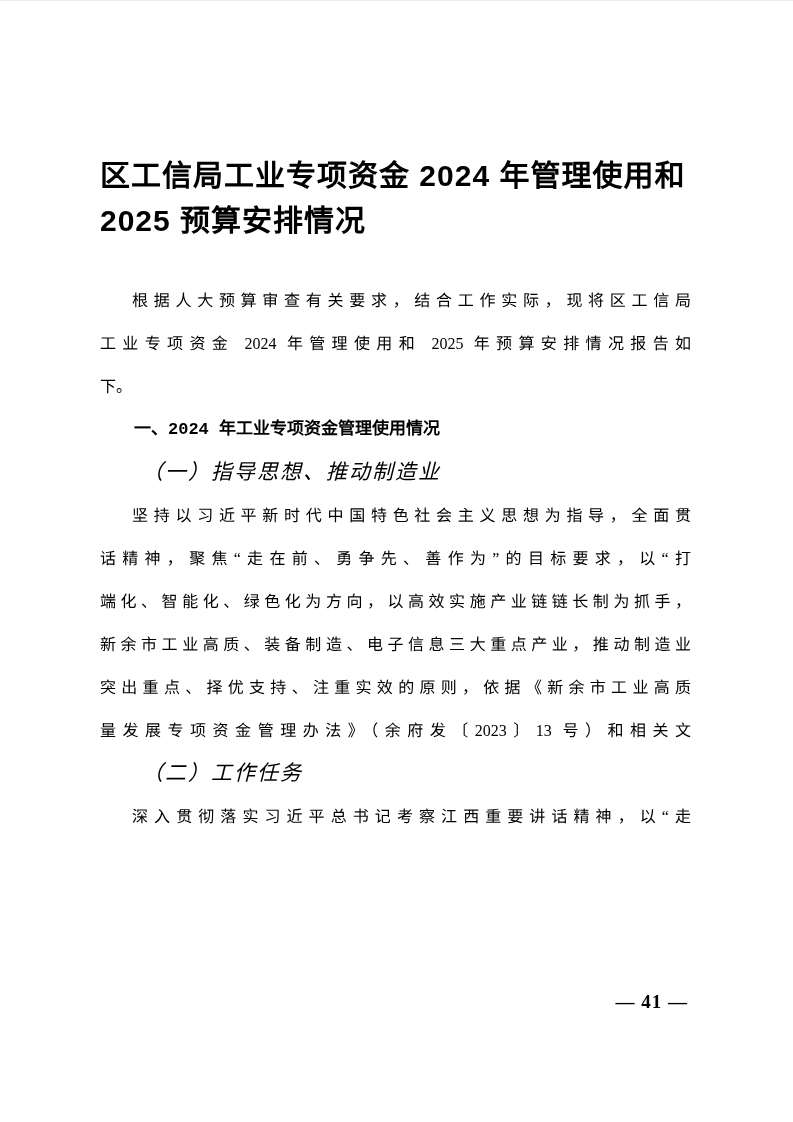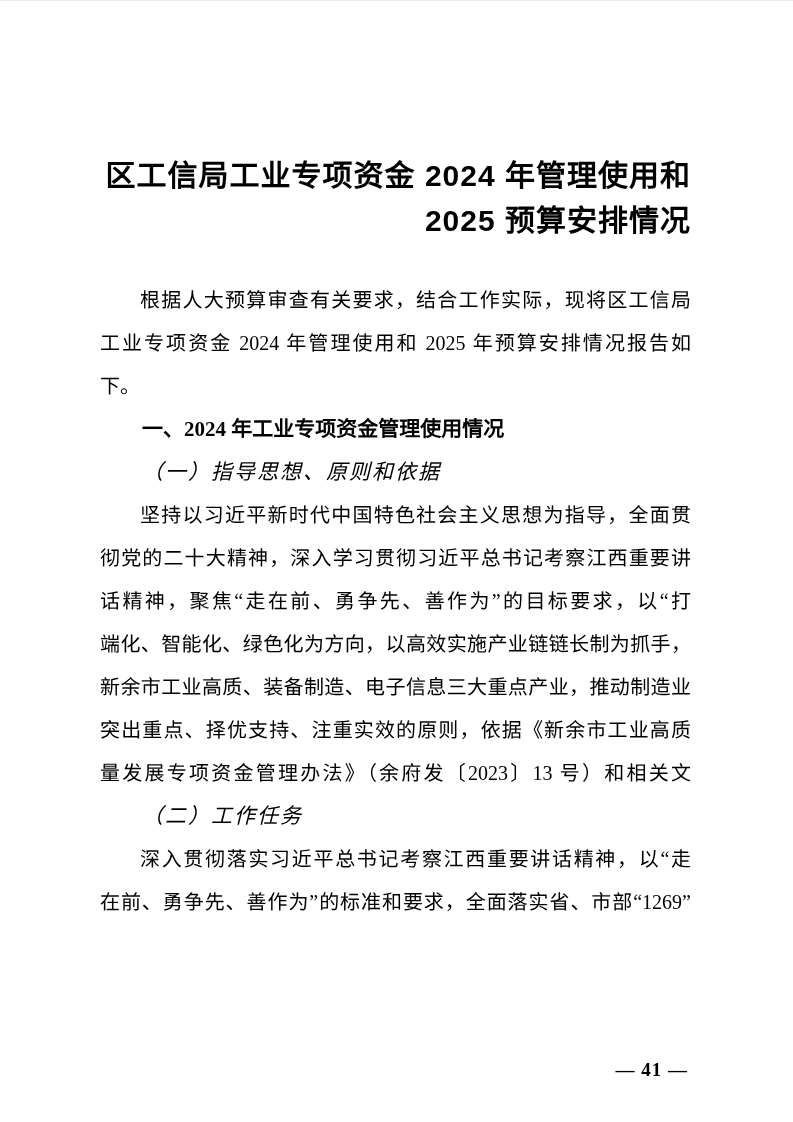--- a/index.html
+++ b/index.html
@@ -19,60 +19,60 @@
     box-sizing: border-box;
   }
   .content {
     position: absolute;
     left: 100px;
     top: 0;
     width: 591px;
   }
   .title {
     margin-top: 152px;
-    text-align: right;
+    text-align: left;
   }
   .title-line {
     font-family: "Liberation Sans", "DejaVu Sans", sans-serif;
     font-weight: 700;
     font-size: 30px;
     line-height: 45px;
     letter-spacing: 1px;
     white-space: nowrap;
   }
   .body {
     margin-top: 36px;
   }
   .block { margin: 0; }
   .line {
     height: 43px;
     line-height: 43px;
-    font-size: 20px;
+    font-size: 16px;
     text-align: left;
     overflow: visible;
   }
   .line.first { text-indent: 2em; }
   .line.fill {
     text-align: justify;
     text-align-last: justify;
   }
   .heading-1 .line {
-    font-family: Liberation Serif, serif;
+    font-family: Liberation Mono, monospace;
     font-weight: 700;
-    font-size: 21px;
+    font-size: 17px;
   }
   .heading-2 .line {
     font-family: "Liberation Serif", "DejaVu Serif", serif;
     font-style: italic;
     font-size: 21px;
     letter-spacing: 2px;
   }
   .footer {
     position: absolute;
-    top: 1056px;
+    top: 988px;
     right: 105px;
     font-family: "Liberation Serif", "DejaVu Serif", serif;
     font-weight: 700;
     font-size: 19px;
     line-height: 26px;
     letter-spacing: 1px;
   }
 </style>
 </head>
 <body>
@@ -86,34 +86,32 @@
     <main class="body" id="body-blocks">
         <div class="block paragraph">
           <div class="line fill first">根据人大预算审查有关要求，结合工作实际，现将区工信局</div>
           <div class="line fill">工业专项资金 2024 年管理使用和 2025 年预算安排情况报告如</div>
           <div class="line">下。</div>
         </div>
         <div class="block heading-1">
           <div class="line first">一、2024 年工业专项资金管理使用情况</div>
         </div>
         <div class="block heading-2">
-          <div class="line first">（一）指导思想、原则和依据</div>
+          <div class="line first">（一）指导思想、推动制造业</div>
         </div>
         <div class="block paragraph">
           <div class="line fill first">坚持以习近平新时代中国特色社会主义思想为指导，全面贯</div>
-          <div class="line fill">彻党的二十大精神，深入学习贯彻习近平总书记考察江西重要讲</div>
           <div class="line fill">话精神，聚焦“走在前、勇争先、善作为”的目标要求，以“打</div>
           <div class="line fill">端化、智能化、绿色化为方向，以高效实施产业链链长制为抓手，</div>
           <div class="line fill">新余市工业高质、装备制造、电子信息三大重点产业，推动制造业</div>
           <div class="line fill">突出重点、择优支持、注重实效的原则，依据《新余市工业高质</div>
           <div class="line fill">量发展专项资金管理办法》（余府发〔2023〕13 号）和相关文</div>
         </div>
         <div class="block heading-2">
           <div class="line first">（二）工作任务</div>
         </div>
         <div class="block paragraph">
           <div class="line fill first">深入贯彻落实习近平总书记考察江西重要讲话精神，以“走</div>
-          <div class="line fill">在前、勇争先、善作为”的标准和要求，全面落实省、市部“1269”</div>
         </div>
       </main>
   </div>
   <div class="footer">— 41 —</div>
 </div>
 
 </body></html>

